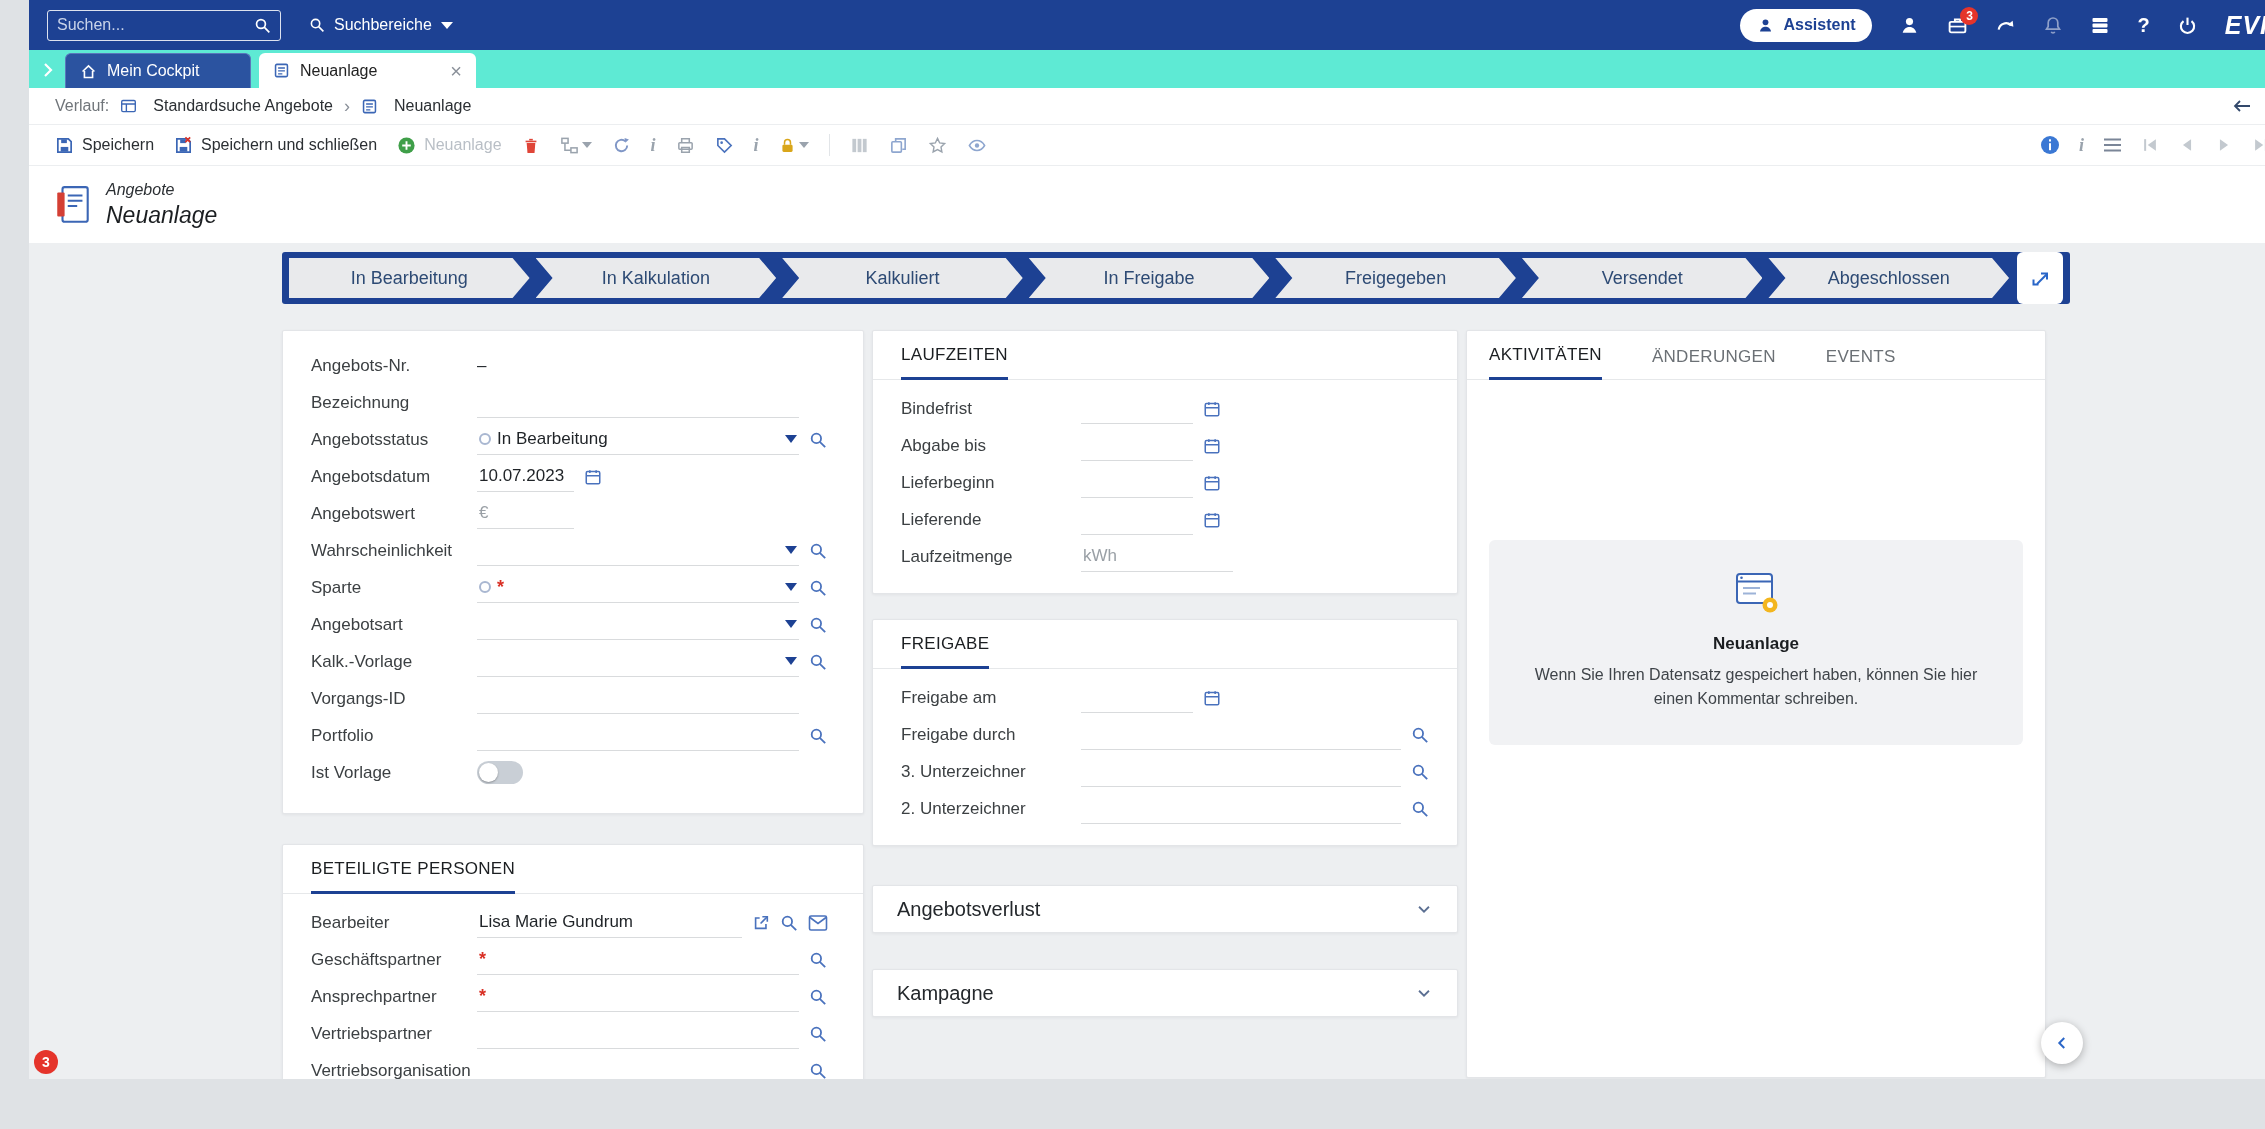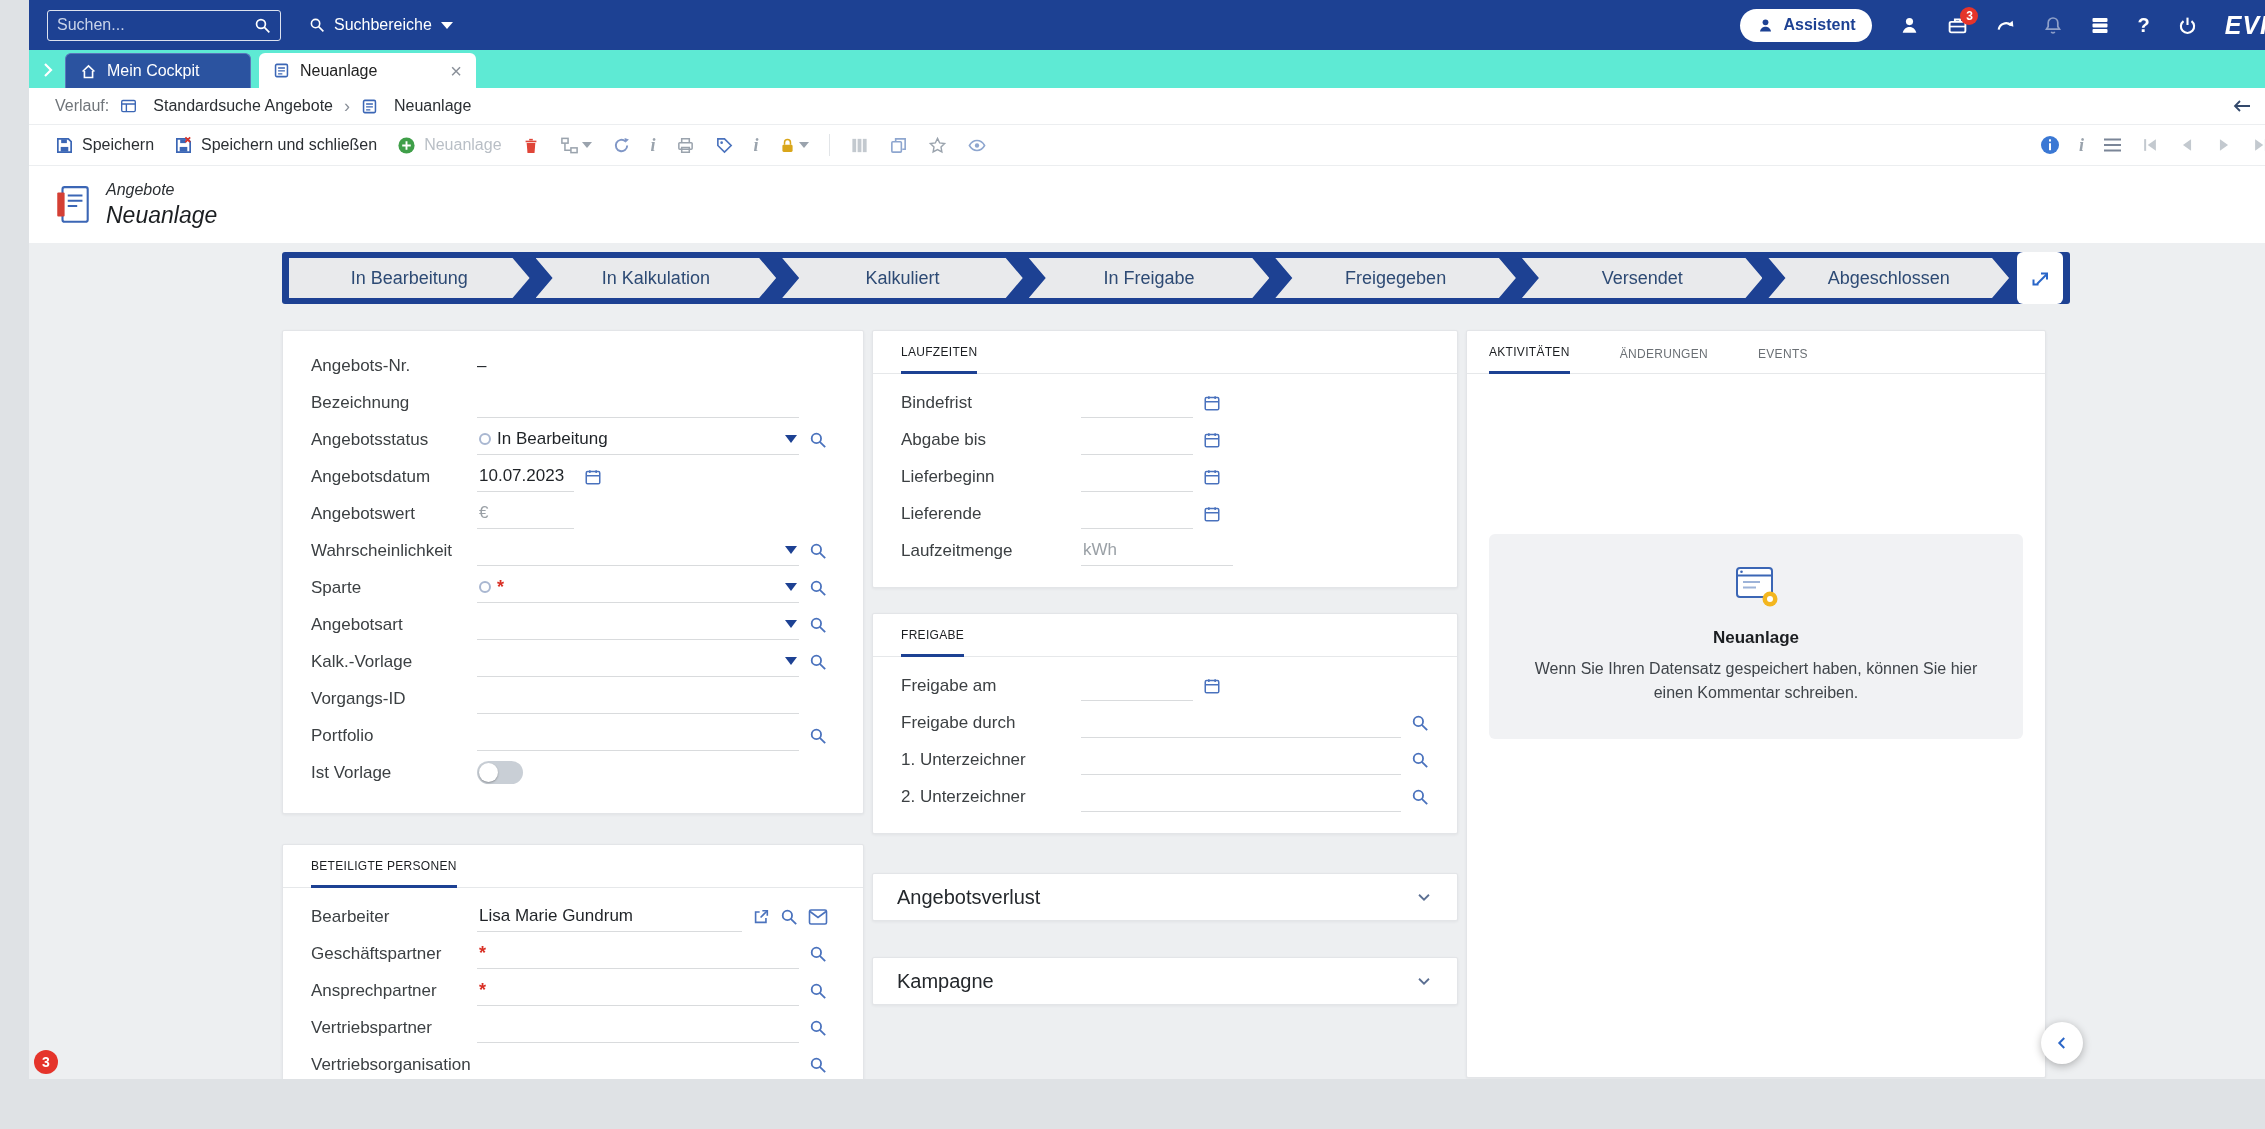--- a/index.html
+++ b/index.html
@@ -85,21 +85,21 @@
   .w334 { width:334px; }
   .sel-caret { width:0; height:0; border-left:6px solid transparent; border-right:6px solid transparent; border-top:8px solid #1d4193; flex:none; cursor:pointer; }
   .icon-blue { color:#4a72bd; display:inline-flex; cursor:pointer; }
   .status-dot { width:12px; height:12px; border:2px solid #a9b7d1; border-radius:50%; flex:none; }
   .req { color:#d93025; font-size:18px; font-weight:bold; flex:none; }
   .ro-value { font-size:17px; color:#1f2327; }
   .toggle { width:46px; height:23px; border-radius:12px; background:#c9cfd6; position:relative; cursor:pointer; }
   .toggle .knob { position:absolute; left:2px; top:2px; width:19px; height:19px; border-radius:50%; background:#fff; box-shadow:0 1px 2px rgba(0,0,0,.3); }
 
   .section-head { display:flex; align-items:flex-end; gap:56px; padding:14px 28px 0; border-bottom:1px solid #e6e8ea; }
-  .sec-tab { font-size:12px; color:#6b7075; padding-bottom:12px; letter-spacing:.3px; cursor:pointer; background:none; border:none; font-family:inherit; }
+  .sec-tab { font-size:17px; color:#6b7075; padding-bottom:12px; letter-spacing:.3px; cursor:pointer; background:none; border:none; font-family:inherit; }
   .sec-tab.active { color:#1b1e21; border-bottom:3px solid #1d4193; margin-bottom:-1px; }
   .sec-body { padding:10px 28px 18px; }
 
   .collapse-card { height:48px; display:flex; align-items:center; padding:0 24px; font-size:20px; color:#24282c; cursor:pointer; }
   .collapse-card .chev { margin-left:auto; color:#5b6f92; display:inline-flex; }
 
   .acts-card { height:748px; }
   .acts-body { padding:0 22px; }
   .empty-box { margin-top:160px; background:#f1f2f4; border-radius:6px; padding:30px 40px 34px; text-align:center; }
   .empty-ttl { font-weight:bold; font-size:17px; margin-top:14px; color:#1b1e21; }
@@ -786,21 +786,21 @@
                   </div>
                 <span class="icon-blue">
                     <svg width="18" height="18" viewBox="0 0 20 20">
                       <circle cx="8.2" cy="8.2" r="5.2" fill="none" stroke="currentColor" stroke-width="2"></circle>
                       <path d="M12 12l6 6" stroke="currentColor" stroke-width="2"></path>
                     </svg>
                   </span>
               </div>
             </div>
             <div class="frow">
-              <div class="flabel-mid">1. Unterzeichner</div>
+              <div class="flabel-mid">3. Unterzeichner</div>
               <div class="fwrap">
                 <div class="fctrl w334">
                     <input style="">
                   </div>
                 <span class="icon-blue">
                     <svg width="18" height="18" viewBox="0 0 20 20">
                       <circle cx="8.2" cy="8.2" r="5.2" fill="none" stroke="currentColor" stroke-width="2"></circle>
                       <path d="M12 12l6 6" stroke="currentColor" stroke-width="2"></path>
                     </svg>
                   </span>

